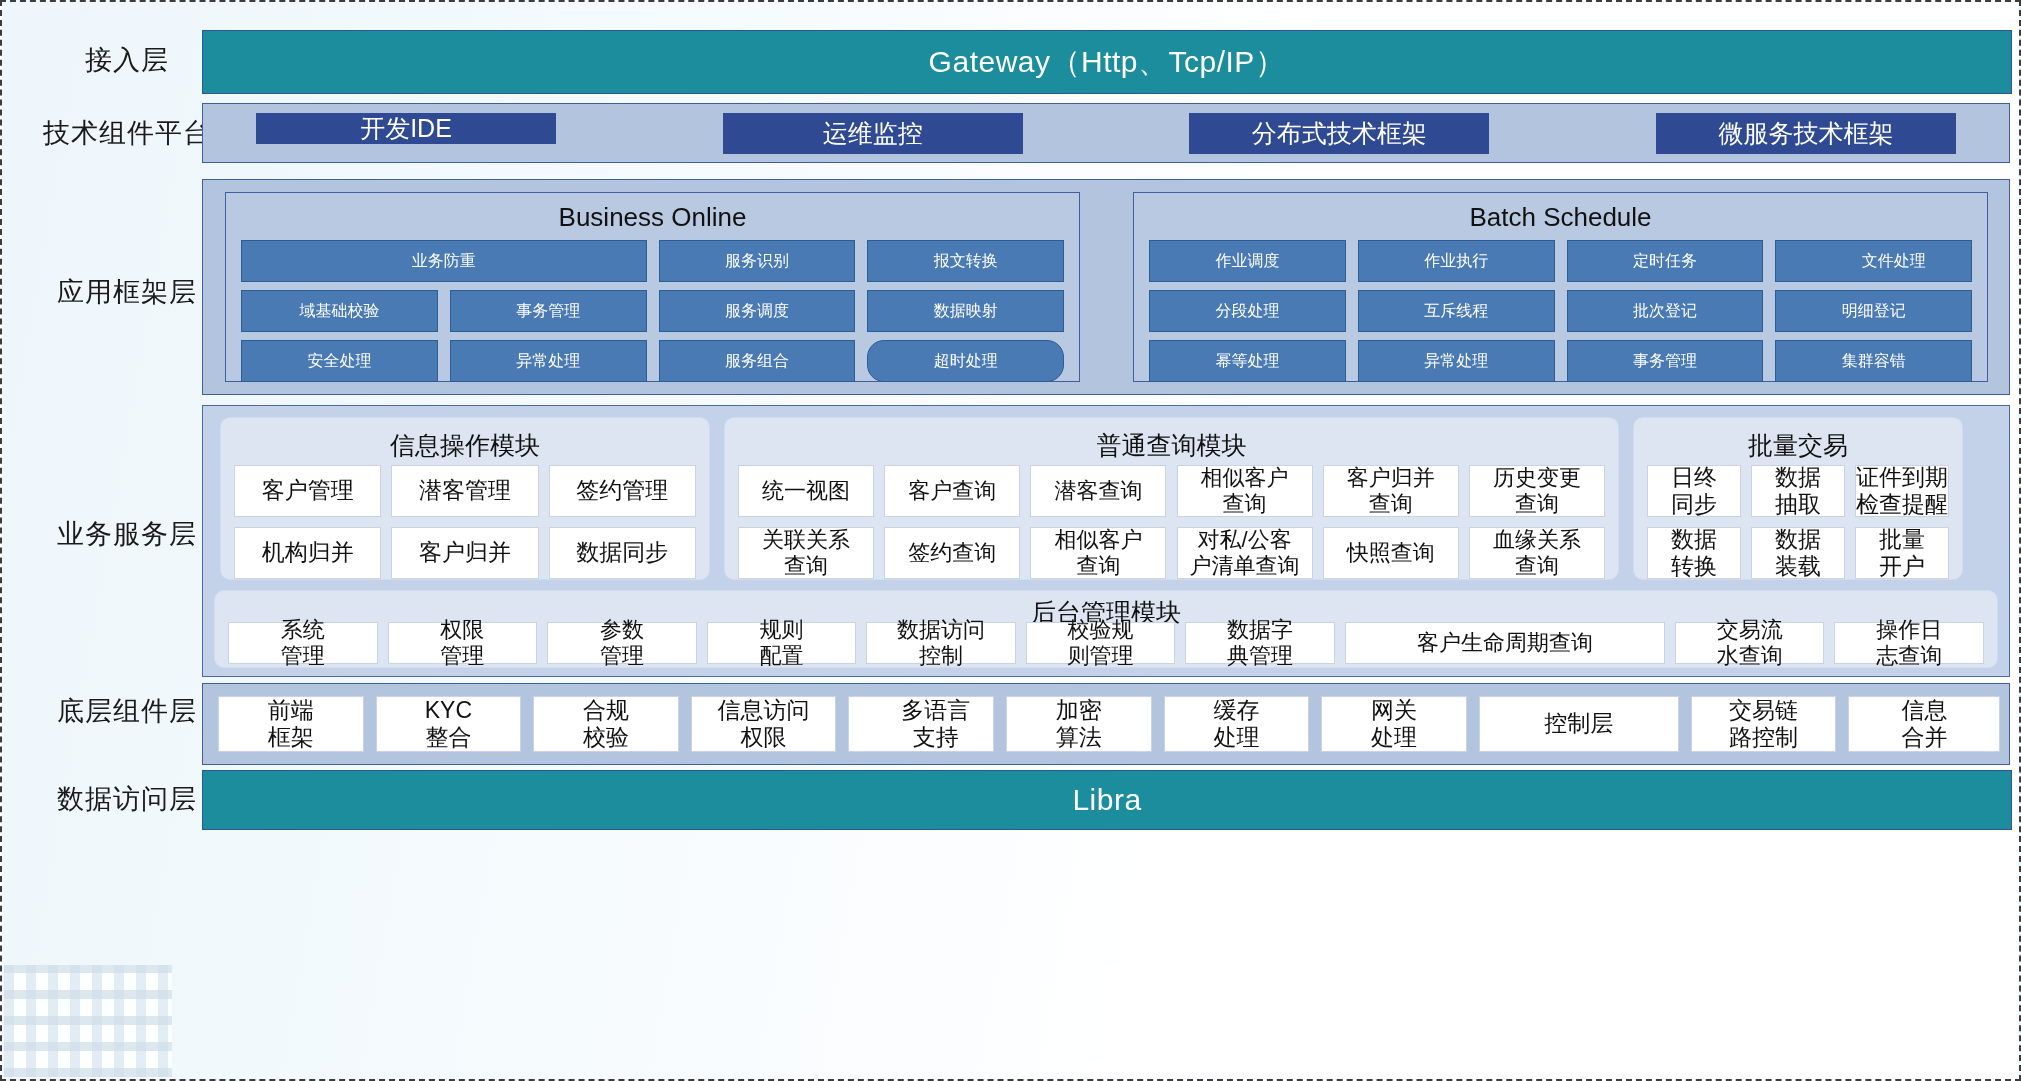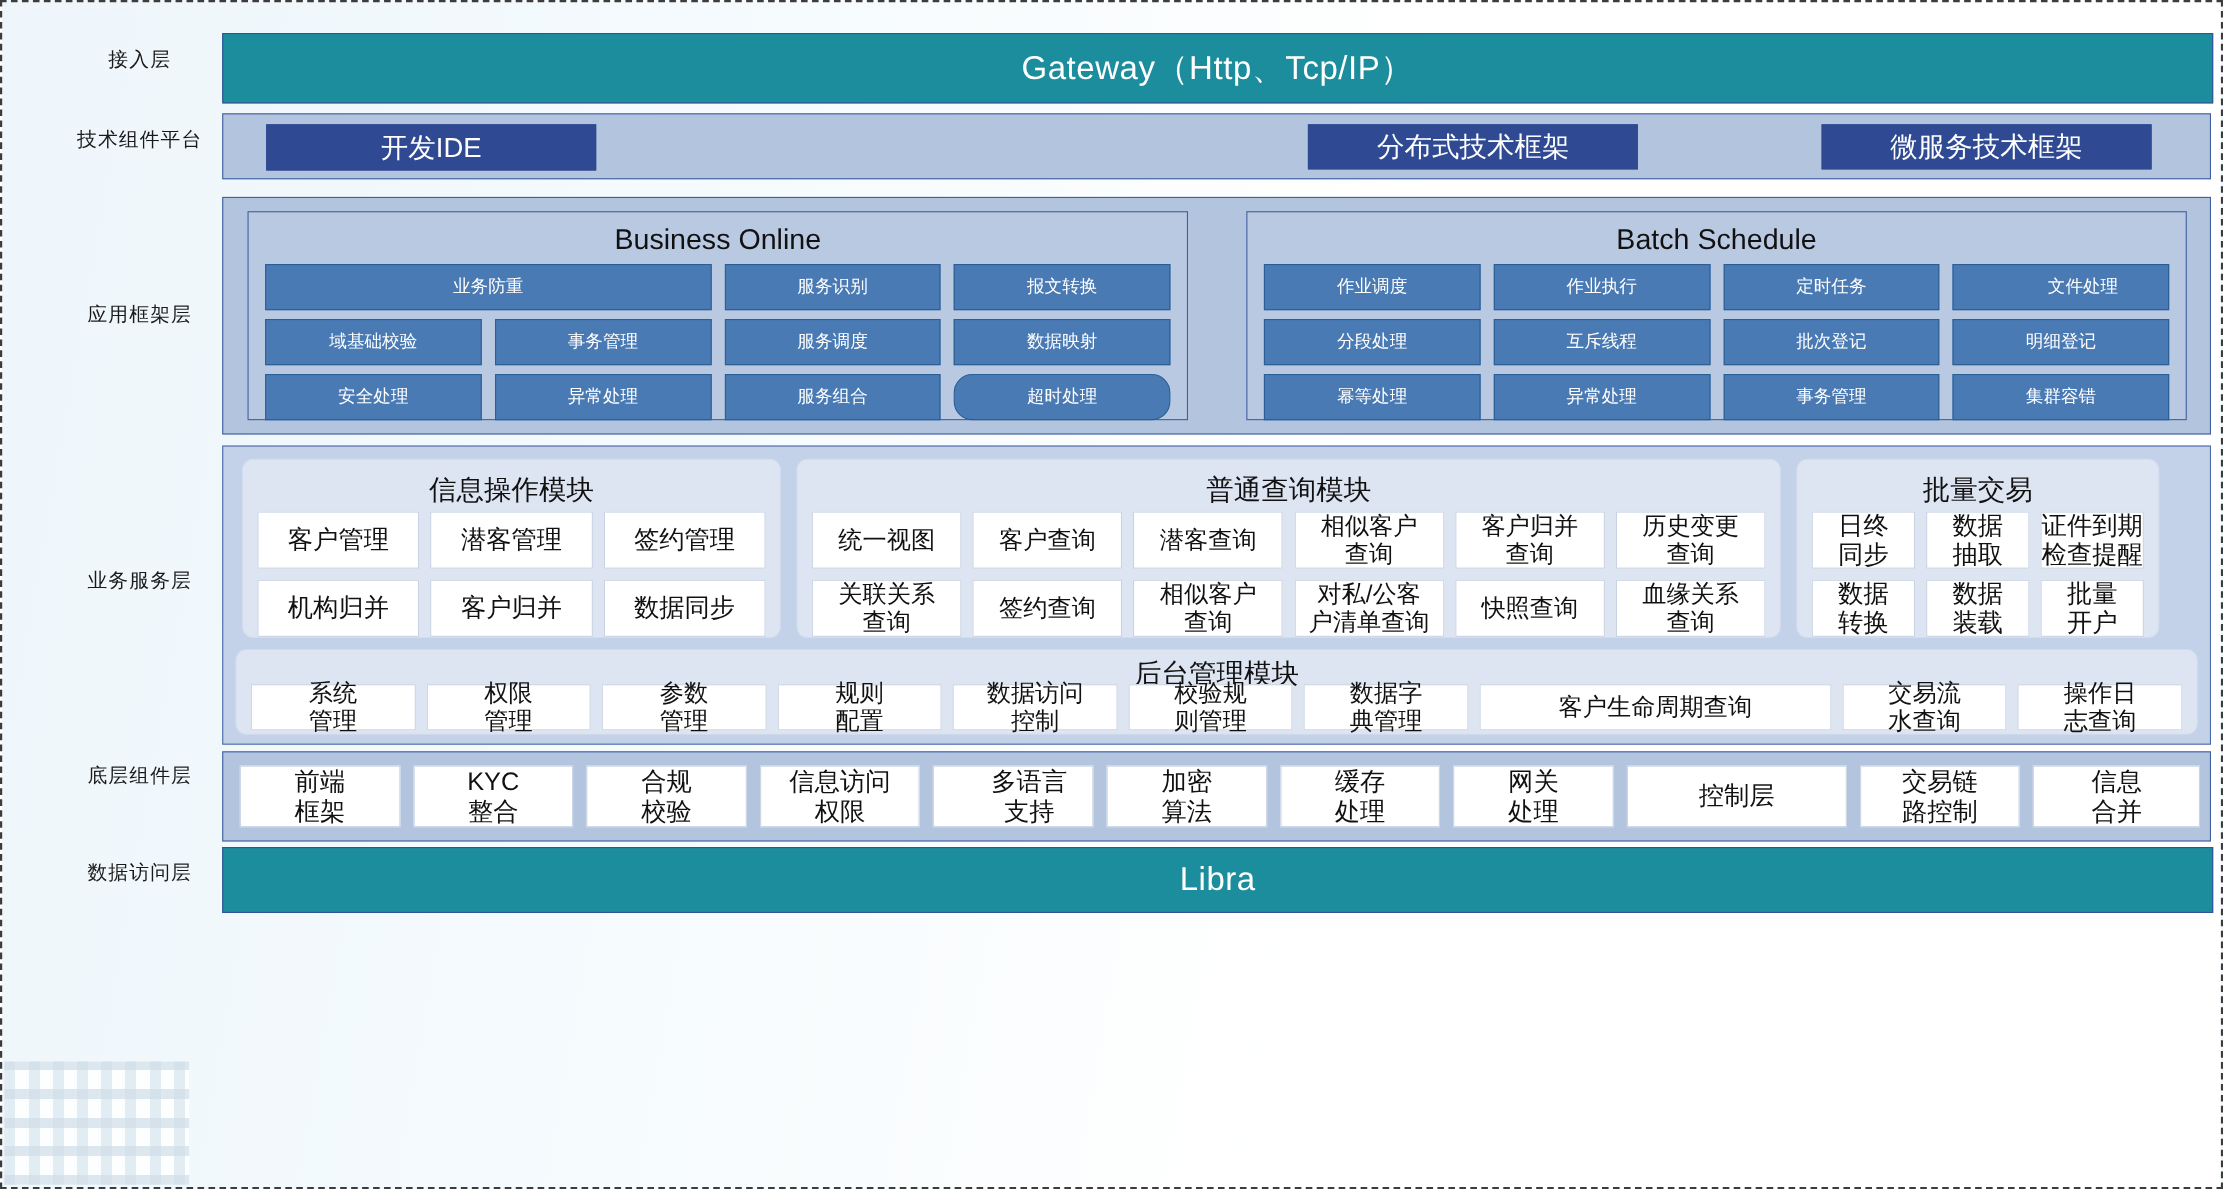--- a/index.html
+++ b/index.html
@@ -24,21 +24,21 @@
   .corner-deco2{
     position:absolute;left:2px;bottom:2px;width:168px;height:112px;
     background:
       repeating-linear-gradient(0deg,#cfdde8 0px,#cfdde8 9px,transparent 9px,transparent 26px);
     opacity:.7;
   }
 
   .rows{position:absolute;left:0;top:0;width:2021px;height:1081px;}
   .rowlabel{
     position:absolute;
-    font-size:18px;color:#1a1a1a;letter-spacing:1px;
+    font-size:27px;color:#1a1a1a;letter-spacing:1px;
     text-align:center;
     width:230px;left:10px;
   }
 
   
   .banner{
     position:absolute;
     background:#1b8d9c;
     border:1px solid #2f5597;
     color:#ffffff;
@@ -129,21 +129,22 @@
 
   <div class="rows" id="root">
       <div class="rowlabel" style="top: 40px;">接入层</div>
       <div class="rowlabel" style="top: 113px;">技术组件平台</div>
       <div class="rowlabel" style="top: 272px;">应用框架层</div>
       <div class="rowlabel" style="top: 514px;">业务服务层</div>
       <div class="rowlabel" style="top: 691px;">底层组件层</div>
       <div class="rowlabel" style="top: 779px;">数据访问层</div>
       <div class="banner" style="left: 200px; top: 28px; width: 1808px; height: 62px; background: rgb(27, 141, 156);">Gateway（Http、Tcp/IP）</div>
       <div class="panel" style="left: 200px; top: 101px; width: 1808px; height: 60px;"></div>
-      <div class="chip-navy" style="left: 240px; top: 111px; width: 300px; height: 42px; background: rgb(47, 74, 146);">开发IDE</div>
+      <div class="chip-navy" style="left: 254px; top: 111px; width: 300px; height: 31px; background: rgb(47, 74, 146);">开发IDE</div>
+      <div class="chip-navy" style="left: 720.667px; top: 111px; width: 300px; height: 41px; background: rgb(47, 74, 146);">运维监控</div>
       <div class="chip-navy" style="left: 1187.33px; top: 111px; width: 300px; height: 41px; background: rgb(47, 74, 146);">分布式技术框架</div>
       <div class="chip-navy" style="left: 1654px; top: 111px; width: 300px; height: 41px; background: rgb(47, 74, 146);">微服务技术框架</div>
       <div class="panel" style="left: 200px; top: 177px; width: 1808px; height: 216px;"></div>
       <div class="group" style="left: 223px; top: 190px; width: 855px; height: 190px;"></div>
       <div class="group-title" style="left: 223px; top: 200px; width: 855px;">Business Online</div>
       <div class="chip-blue" style="left: 239px; top: 238px; width: 405.5px; height: 42px; background: rgb(74, 122, 180);">业务防重</div>
       <div class="chip-blue" style="left: 656.5px; top: 238px; width: 196.75px; height: 42px; background: rgb(74, 122, 180);">服务识别</div>
       <div class="chip-blue" style="left: 865.25px; top: 238px; width: 196.75px; height: 42px; background: rgb(74, 122, 180);">报文转换</div>
       <div class="chip-blue" style="left: 239px; top: 288px; width: 196.75px; height: 42px; background: rgb(74, 122, 180);">域基础校验</div>
       <div class="chip-blue" style="left: 447.75px; top: 288px; width: 196.75px; height: 42px; background: rgb(74, 122, 180);">事务管理</div>

